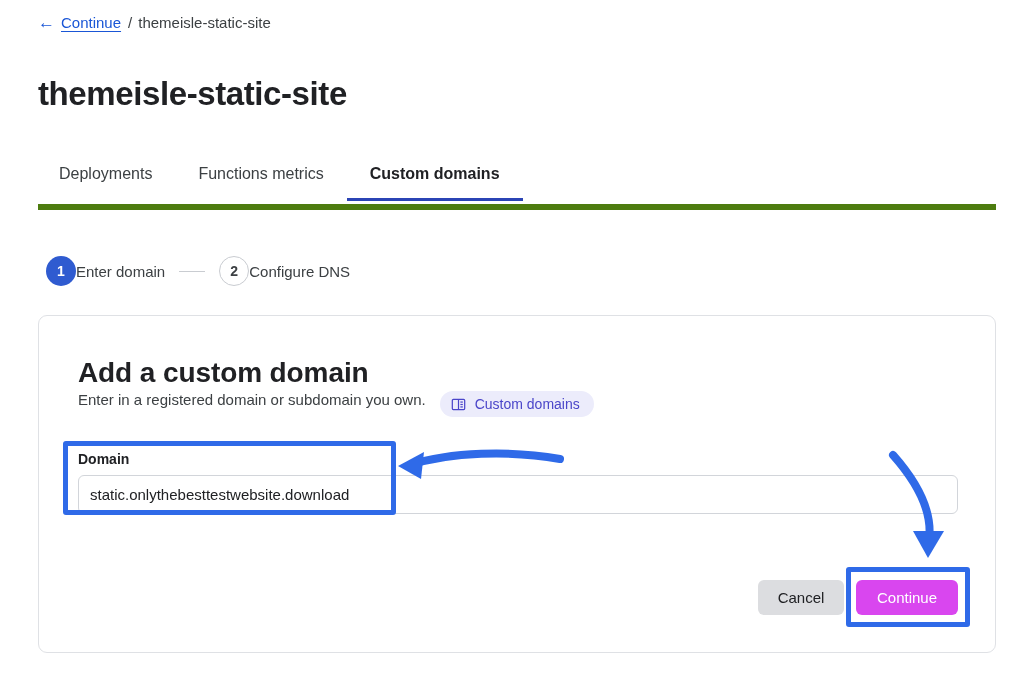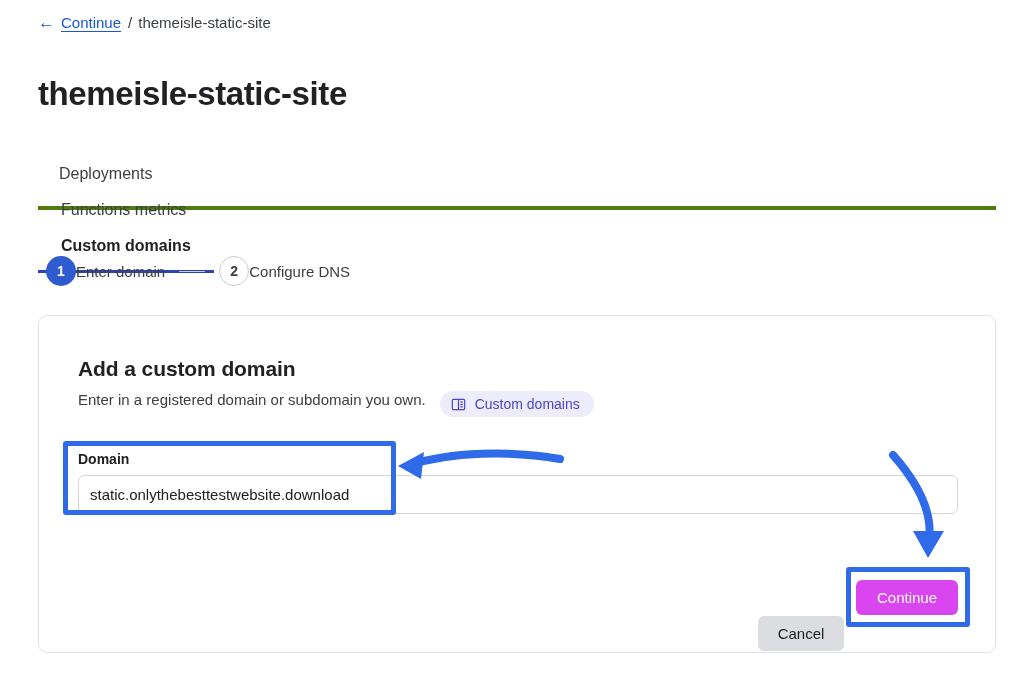--- a/index.html
+++ b/index.html
@@ -62,26 +62,25 @@
     color: #202124;
     line-height: 1.2;
   }
 
   
   .tabs {
     position: absolute;
     left: 38px;
     top: 164px;
     width: 958px;
-    border-bottom: 4px solid #4d7c0f;
+    border-bottom: 6px solid #4d7c0f;
     height: 46px;
     box-sizing: border-box;
     display: flex;
     align-items: flex-start;
-    flex-direction: column;
   }
   .tab {
     font-size: 16px;
     color: #3c4043;
     padding: 0 23px 16px 23px;
     position: relative;
     line-height: 1.25;
     white-space: nowrap;
     cursor: pointer;
   }
@@ -153,21 +152,21 @@
     height: 338px;
     box-sizing: border-box;
     background: #ffffff;
     border: 1px solid #dfe1e5;
     border-radius: 9px;
   }
   .card-title {
     position: absolute;
     left: 39px;
     top: 41px;
-    font-size: 21px;
+    font-size: 28px;
     font-weight: bold;
     color: #202124;
     letter-spacing: -0.1px;
     text-align: center;
   }
   .card-subrow {
     position: absolute;
     left: 39px;
     top: 75px;
     display: flex;
@@ -232,21 +231,20 @@
     top: 264px;
     width: 86px;
     height: 35px;
     border: none;
     border-radius: 6px;
     background: #dcdde0;
     color: #202124;
     font-family: "Liberation Sans", sans-serif;
     font-size: 15px;
     cursor: pointer;
-    margin-top: 36px;
   }
   .btn-continue {
     position: absolute;
     left: 817px;
     top: 264px;
     width: 102px;
     height: 35px;
     border: none;
     border-radius: 6px;
     background: #d946ef;

